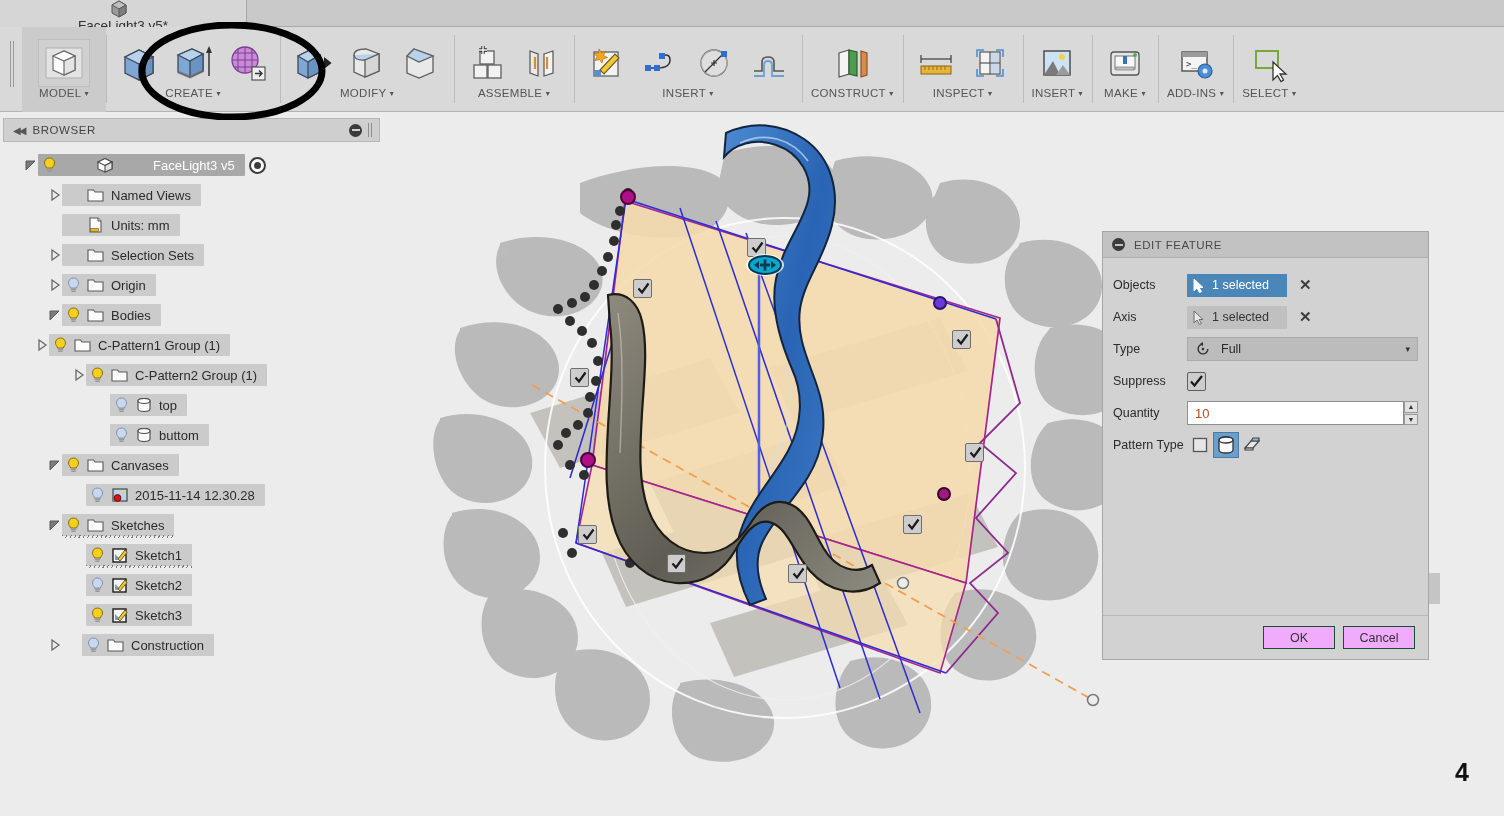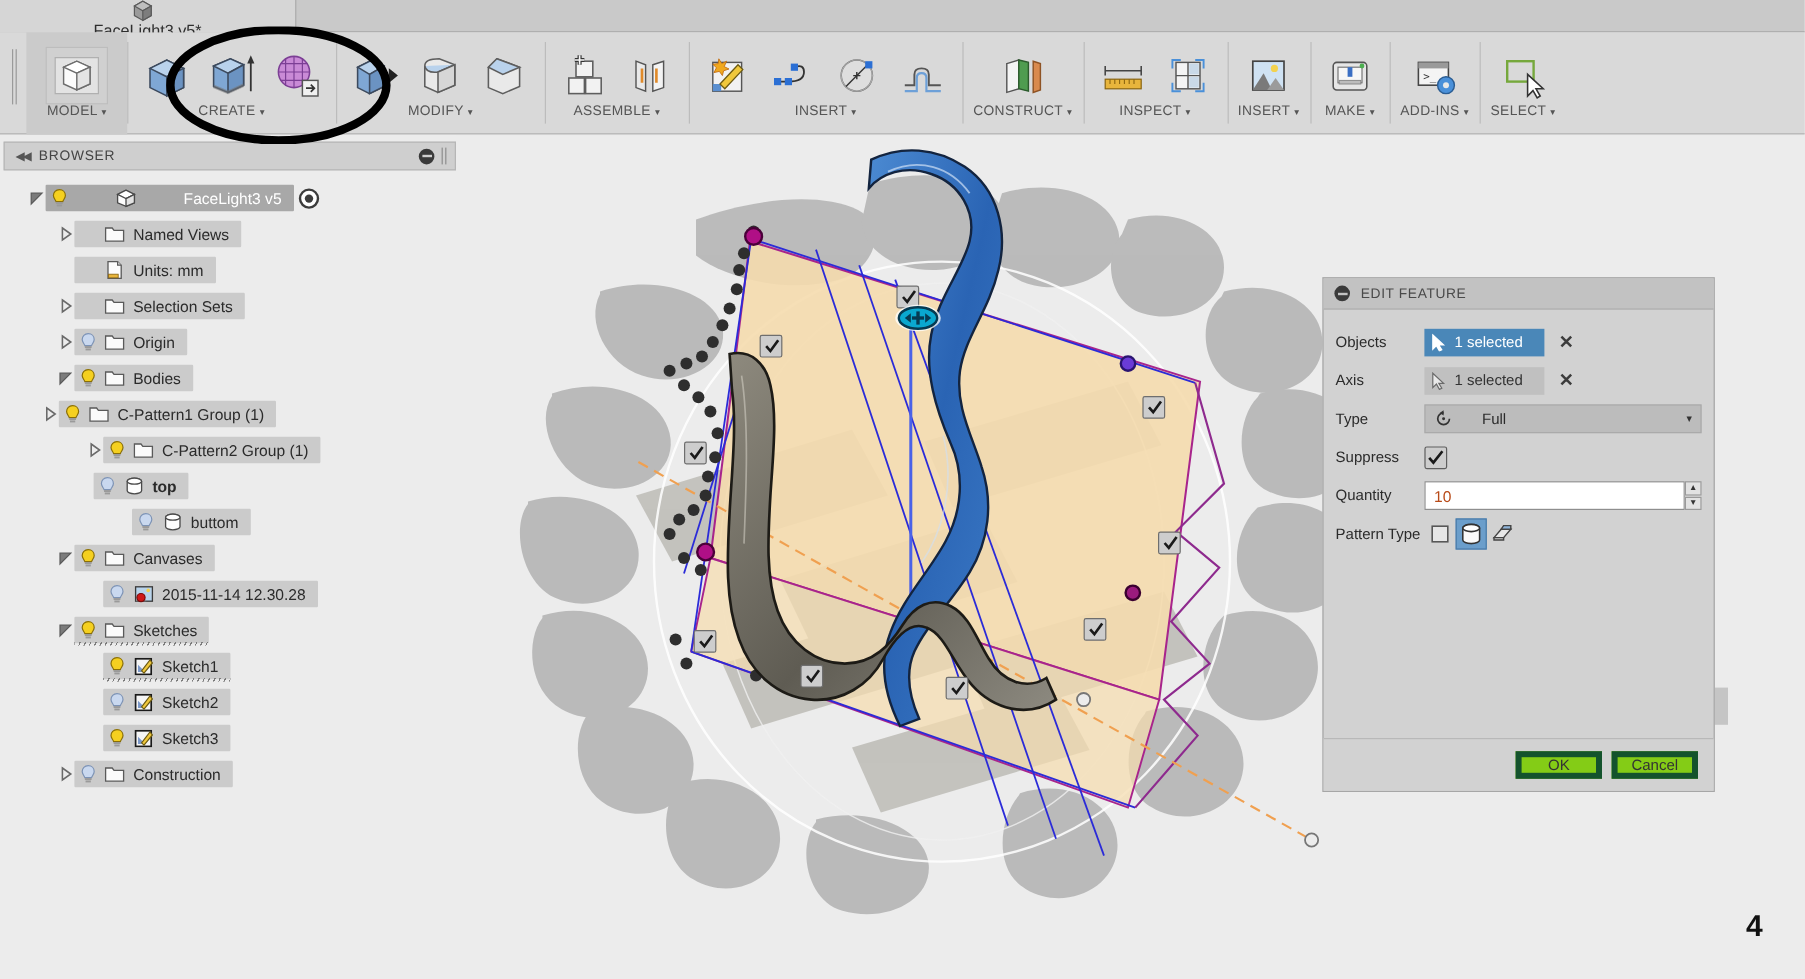--- a/index.html
+++ b/index.html
@@ -96,37 +96,37 @@
   .dlg-body { padding:11px 0 0 0; }
   .frow { display:flex; align-items:center; height:32px; padding:0 10px; }
   .flabel { width:74px; font-size:12.5px; color:#2b2b2b; flex:none; }
   .selbtn { height:23px; min-width:100px; display:flex; align-items:center; gap:6px;
             padding:0 10px 0 6px; font-size:12.5px; cursor:pointer; }
   .selbtn.active { background:#4a87b8; color:#fff; }
   .selbtn.idle { background:#c0c0c0; color:#333; }
   .xbtn { margin-left:12px; font-size:15px; color:#3c3c3c; cursor:pointer; font-weight:bold;
           font-family:"Liberation Sans", sans-serif; }
   .combo { flex:1; height:24px; background:#bcbcbc; border:1px solid #aaa;
-           display:flex; align-items:center; gap:24px; padding:0 7px; font-size:12.5px;
+           display:flex; align-items:center; gap:10px; padding:0 7px; font-size:12.5px;
            color:#2b2b2b; cursor:pointer; }
   .combo .car { margin-left:auto; font-size:9px; color:#333; }
   .bigchk { width:19px; height:19px; background:#cdcdcd; border:1px solid #5e5e5e;
             border-radius:2px; position:relative; cursor:pointer; }
   .qtyinput { flex:1; height:24px; background:#fff; border:1px solid #8e8e8e; font-size:13px;
               color:#b84a18; padding-left:7px; line-height:22px; }
   .qtyspin { width:14px; height:24px; display:flex; flex-direction:column; gap:1px; }
   .qtyspin div { flex:1; background:#e2e2e2; border:1px solid #9a9a9a;
                  display:flex; align-items:center; justify-content:center; font-size:7px; color:#333;}
   .ptbtn { width:26px; height:26px; display:flex; align-items:center; justify-content:center;
            cursor:pointer; }
   .ptbtn.on { background:#6b9ecb; border:1px solid #4a7ba8; }
   .dlg-ftr { position:absolute; left:0; bottom:0; width:325px; height:44px;
              background:#d2d2d2; border-top:1px solid #b8b8b8;
              display:flex; align-items:center; justify-content:flex-end; gap:8px; padding-right:13px; }
-  .dbtn { width:72px; height:23px; background:#84cc16; border:5px solid #14532d;
+  .dbtn { width:72px; height:23px; background:#f0abfc; border:1px solid #14532d;
           font-size:12.5px; color:#333; display:flex; align-items:center; justify-content:center;
           cursor:pointer; }
 
   .corner-num { position:absolute; left:1455px; top:758px; font-size:25px; font-weight:bold;
                 color:#111; }
   .annot-ellipse { position:absolute; left:138px; top:22px; width:188px; height:98px; pointer-events:none;}
 </style>
 </head>
 <body>
 
@@ -546,21 +546,21 @@
               <path d="M7.5,1 C10.5,1 12.5,3.2 12.5,6 C12.5,8.2 10.8,9.4 10.3,11 L4.7,11 C4.2,9.4 2.5,8.2 2.5,6 C2.5,3.2 4.5,1 7.5,1 Z" fill="#f5d020" stroke="#8a6f08" stroke-width="1"></path>
               <rect x="4.7" y="11.4" width="5.6" height="1.6" fill="#9a9a9a"></rect>
               <rect x="5.3" y="13.4" width="4.4" height="1.6" fill="#9a9a9a"></rect>
             </svg></span>
           <span class="ticon"><svg width="18" height="16" viewBox="0 0 18 16">
               <path d="M1,3 L6.5,3 L8,5 L16,5 L16,14 L1,14 Z" fill="#fbfbfb" stroke="#5a5a5a" stroke-width="1.1"></path>
             </svg></span>
           <span class="tlabel">C-Pattern2 Group (1)</span>
         </span>
       </div>
-      <div class="trow" style="padding-left: 62px; font-weight: bold;">
+      <div class="trow" style="padding-left: 94px;">
         <span class="arrow"></span>
         <span class="tw">
           <span class="bulb"><svg width="15" height="16" viewBox="0 0 15 16">
               <path d="M7.5,1 C10.5,1 12.5,3.2 12.5,6 C12.5,8.2 10.8,9.4 10.3,11 L4.7,11 C4.2,9.4 2.5,8.2 2.5,6 C2.5,3.2 4.5,1 7.5,1 Z" fill="#c9d8ef" stroke="#7d93b5" stroke-width="1"></path>
               <rect x="4.7" y="11.4" width="5.6" height="1.6" fill="#9a9a9a"></rect>
               <rect x="5.3" y="13.4" width="4.4" height="1.6" fill="#9a9a9a"></rect>
             </svg></span>
           <span class="ticon"><svg width="18" height="16" viewBox="0 0 18 16">
               <path d="M3,4 A6,2.5 0 0 1 15,4 L15,12 A6,2.5 0 0 1 3,12 Z" fill="#fdfdfd" stroke="#4a4a4a" stroke-width="1.1"></path>
               <ellipse cx="9" cy="4" rx="6" ry="2.5" fill="#ffffff" stroke="#4a4a4a" stroke-width="1.1"></ellipse>
@@ -673,21 +673,21 @@
               <rect x="5.3" y="13.4" width="4.4" height="1.6" fill="#9a9a9a"></rect>
             </svg></span>
           <span class="ticon"><svg width="18" height="16" viewBox="0 0 18 16">
               <rect x="2" y="2" width="13" height="13" fill="#f5f5f5" stroke="#1a1a1a" stroke-width="1.4"></rect>
               <path d="M4,13 L4,7 L10,13 Z" fill="#7b98c9"></path>
               <path d="M7,12 L14,3 L16,5.5 L9,14 Z" fill="#f0c83c" stroke="#6d5b13" stroke-width="1"></path>
             </svg></span>
           <span class="tlabel">Sketch3</span>
         </span>
       </div>
-      <div class="trow" style="padding-left: 46px;">
+      <div class="trow" style="padding-left: 46px; gap: 20px;">
         <span class="arrow"><svg width="14" height="14" viewBox="0 0 14 14">
             <path d="M4,2 L11,7 L4,12 Z" fill="none" stroke="#6a6a6a" stroke-width="1.3"></path>
           </svg></span>
         <span class="tw">
           <span class="bulb"><svg width="15" height="16" viewBox="0 0 15 16">
               <path d="M7.5,1 C10.5,1 12.5,3.2 12.5,6 C12.5,8.2 10.8,9.4 10.3,11 L4.7,11 C4.2,9.4 2.5,8.2 2.5,6 C2.5,3.2 4.5,1 7.5,1 Z" fill="#c9d8ef" stroke="#7d93b5" stroke-width="1"></path>
               <rect x="4.7" y="11.4" width="5.6" height="1.6" fill="#9a9a9a"></rect>
               <rect x="5.3" y="13.4" width="4.4" height="1.6" fill="#9a9a9a"></rect>
             </svg></span>
           <span class="ticon"><svg width="18" height="16" viewBox="0 0 18 16">

